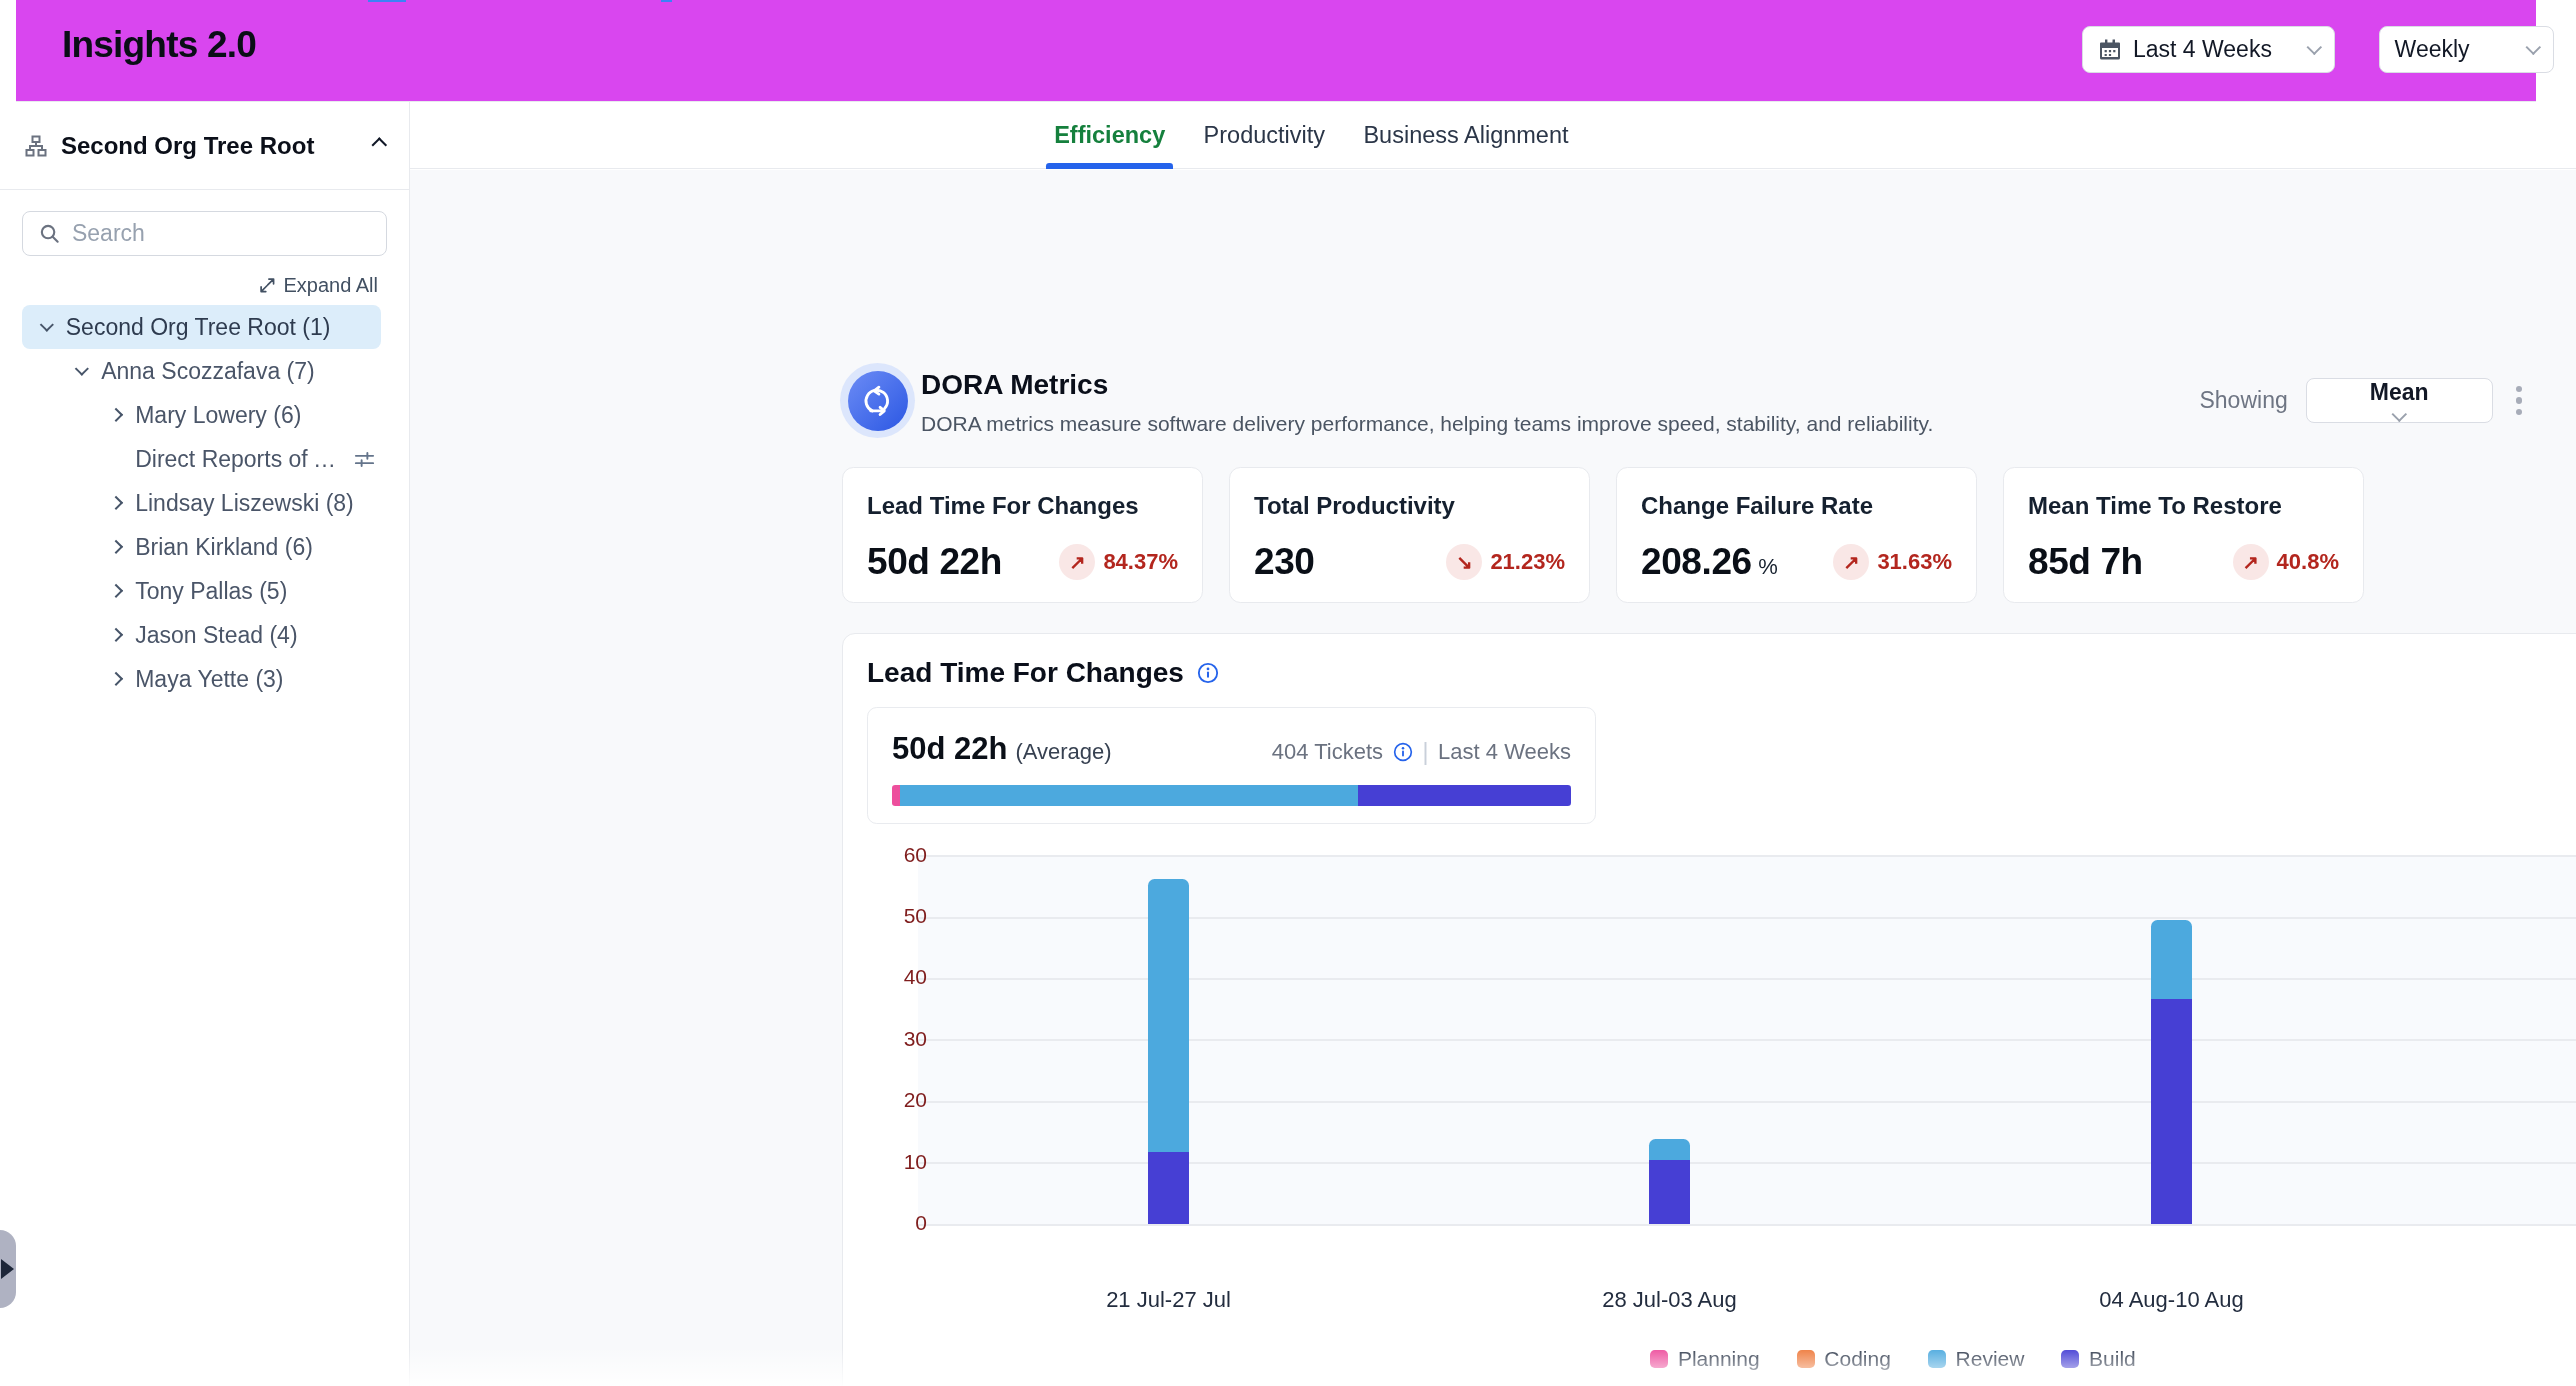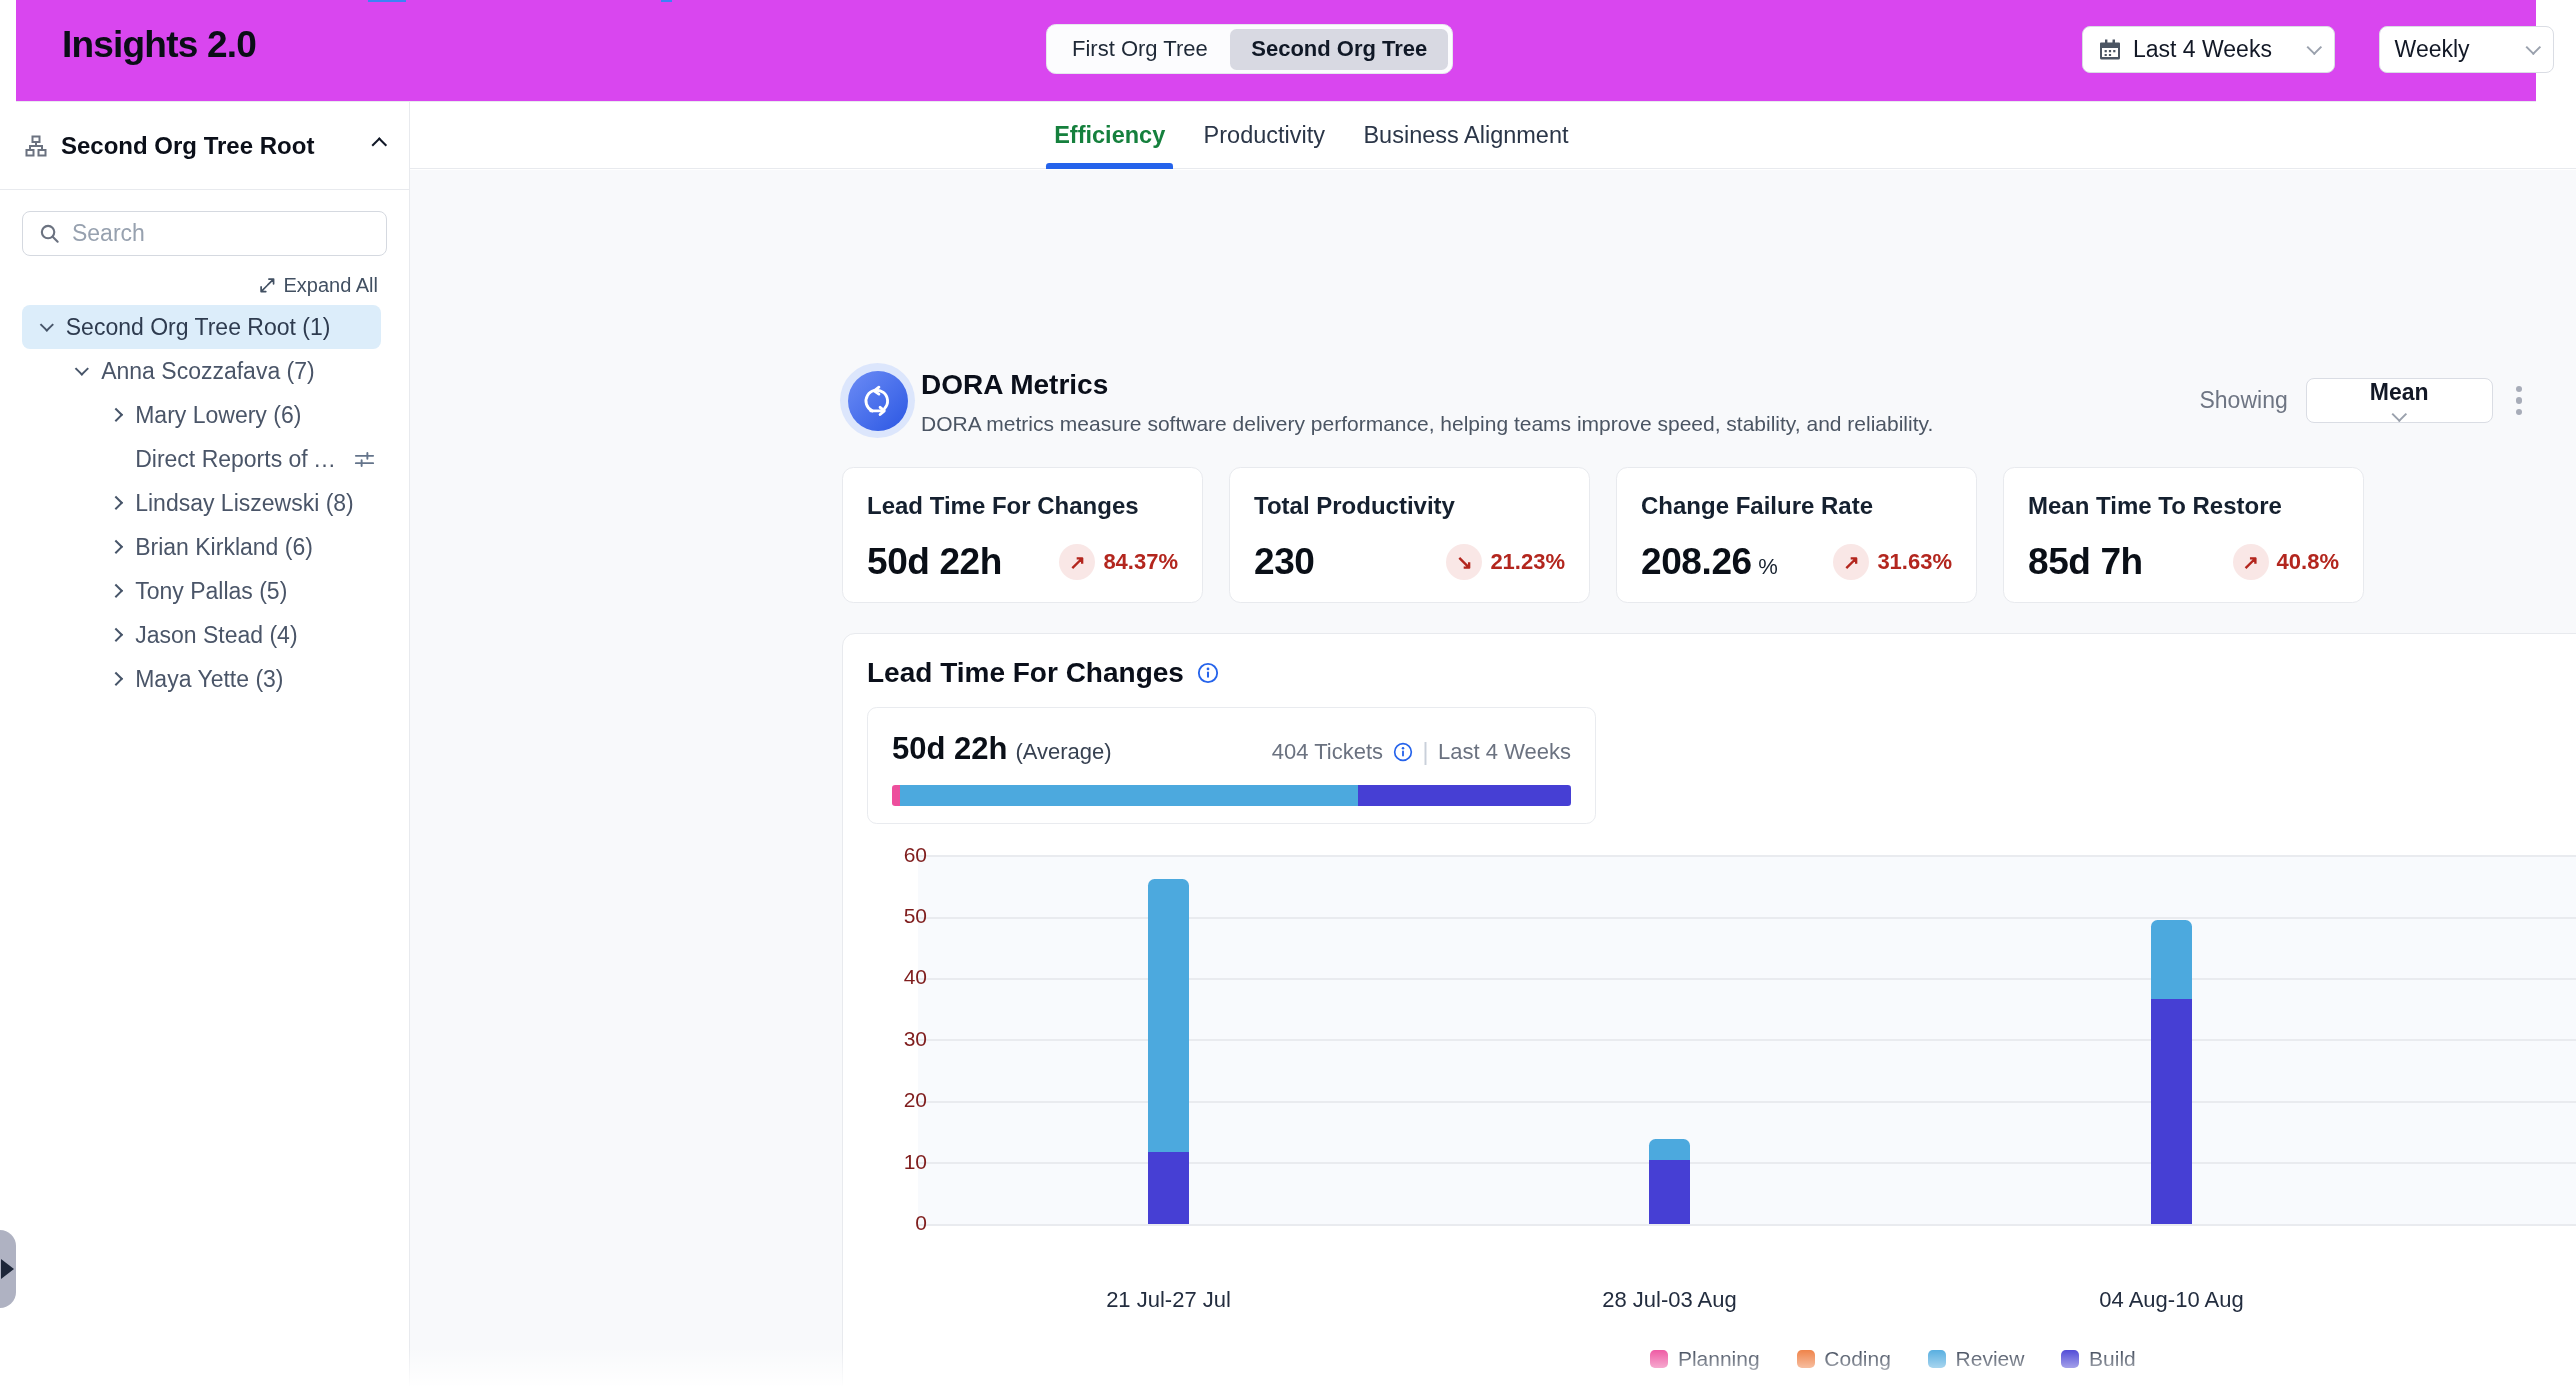--- a/index.html
+++ b/index.html
@@ -100,24 +100,20 @@
 </style>
 </head>
 <body>
 
 <div class="artifact" style="left:368px;width:38px;"></div>
 <div class="artifact" style="left:661px;width:11.4px;"></div>
 
 <div class="topbar">
   <div class="app-title">Insights 2.0</div>
 
-  <div class="seg-control">
-    <button class="seg-btn">First Org Tree</button>
-    <button class="seg-btn active">Second Org Tree</button>
-  </div>
 
   <div class="select-box" style="left:2066px;width:253px;">
     <span>
       <svg viewBox="0 0 24 24" width="24" height="24">
           <path fill="#4B5563" d="M7 1.5h2.4v3.4H7zM14.6 1.5H17v3.4h-2.6zM3 4.6h18a1 1 0 0 1 1 1V20a1.6 1.6 0 0 1-1.6 1.6H3.6A1.6 1.6 0 0 1 2 20V5.6a1 1 0 0 1 1-1zm1 5.5v9h16v-9H4zm2.6 2h2.2v2.2H6.6v-2.2zm4.3 0h2.2v2.2h-2.2v-2.2zm4.3 0h2.2v2.2h-2.2v-2.2zm-8.6 3.8h2.2v2.2H6.6v-2.2zm4.3 0h2.2v2.2h-2.2v-2.2z"></path>
         </svg>
     </span>
     <span class="lbl">Last 4 Weeks</span>
     <span class="spacer"></span>
     <span class="chev down"></span>

